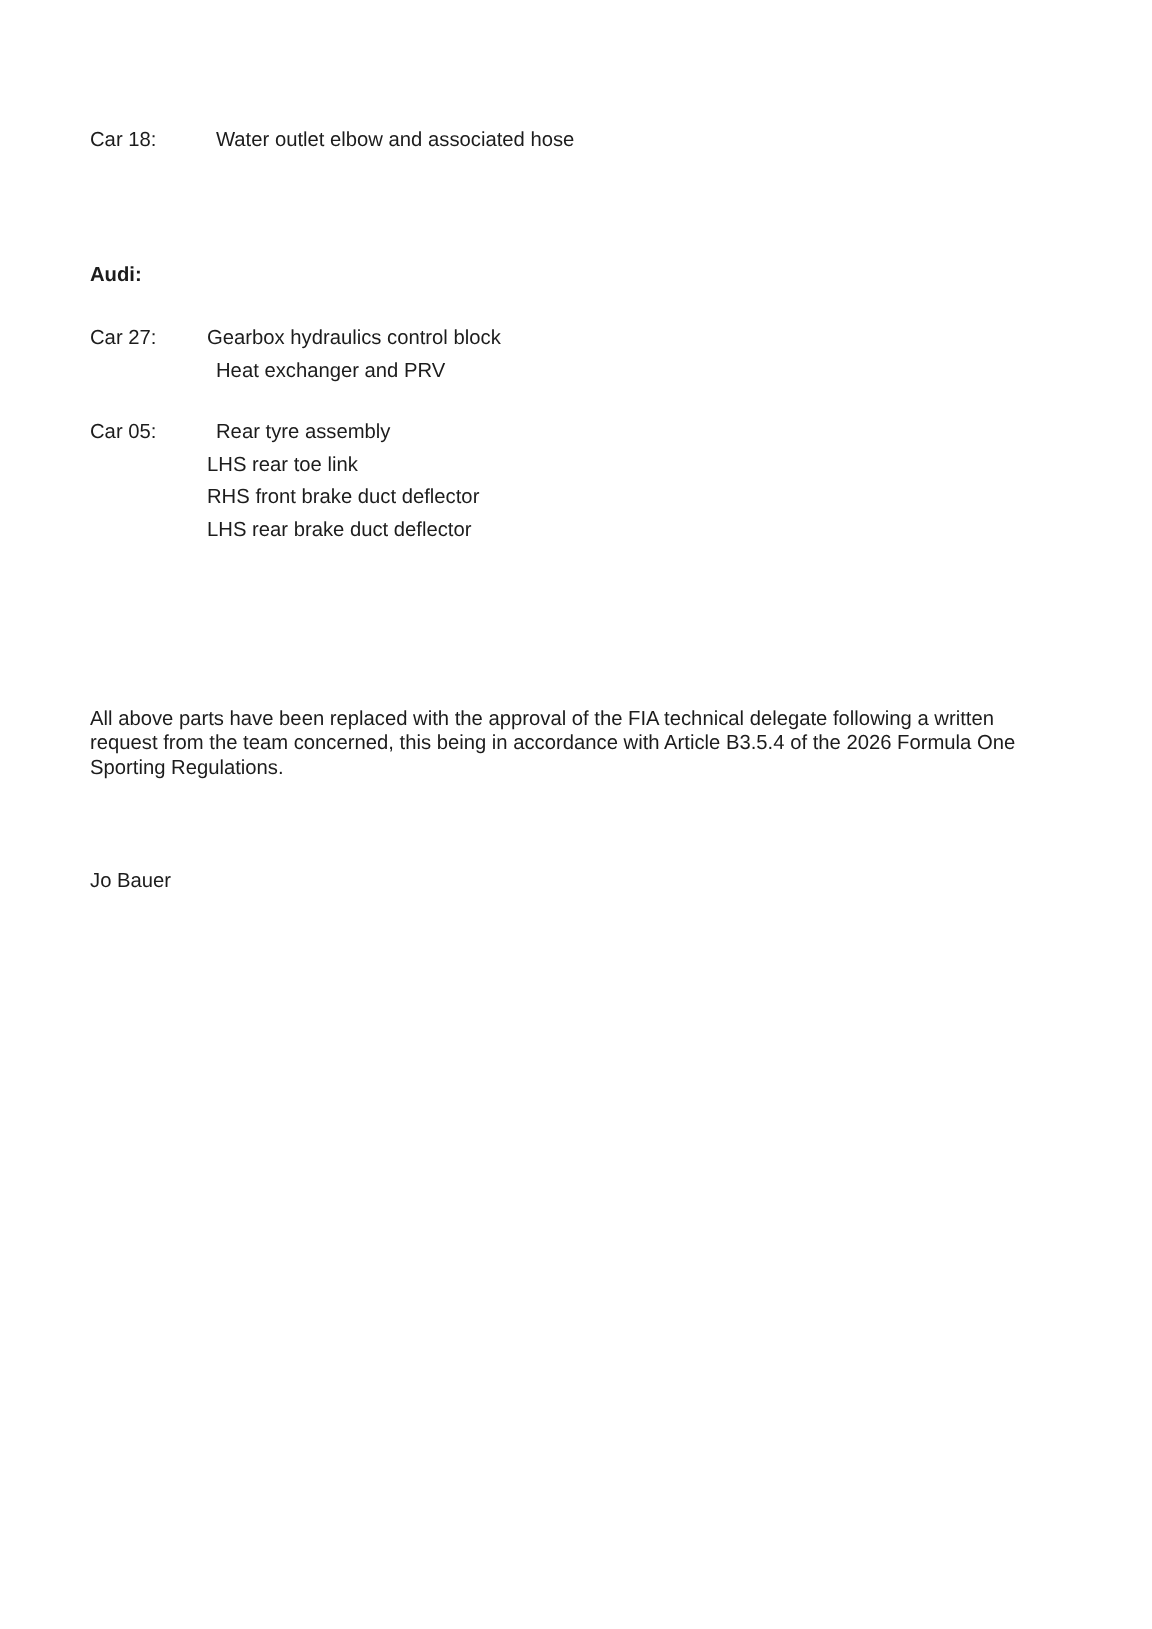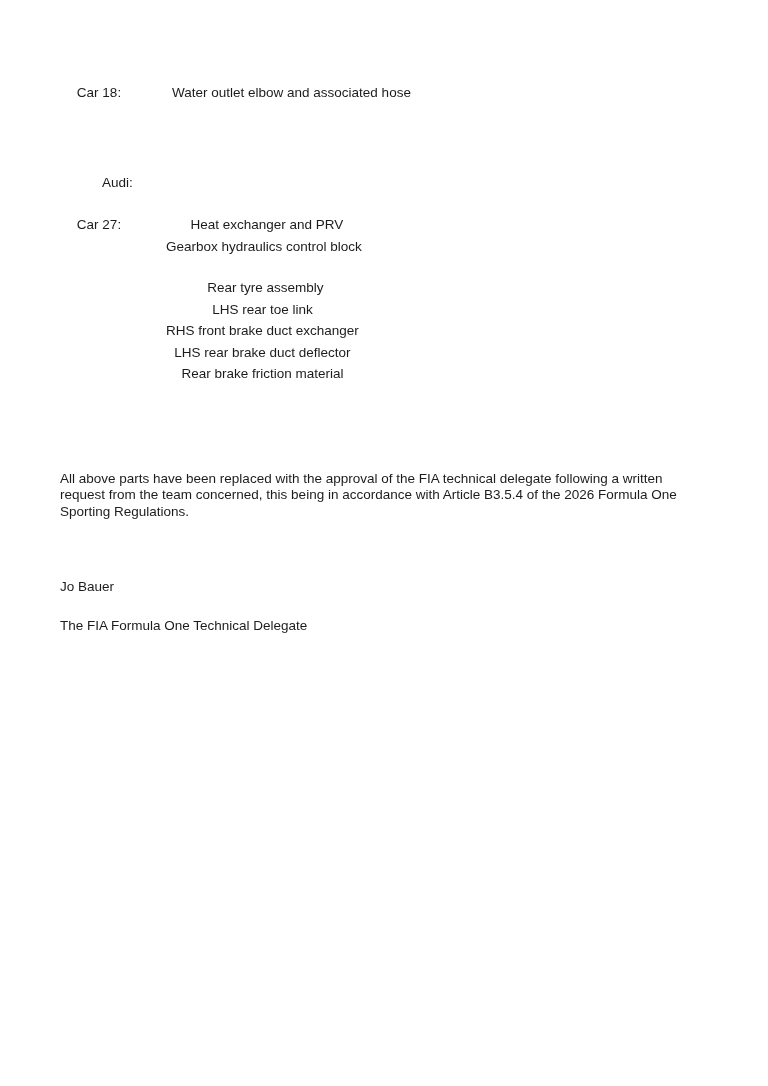--- a/index.html
+++ b/index.html
@@ -18,40 +18,37 @@
     overflow: hidden;
   }
   .block {
     position: absolute;
     left: 60px;
   }
   .car-entry {
     display: grid;
     grid-template-columns: 78px 1fr;
     line-height: 21.5px;
-    text-align: center;
   }
   .car-label {
     grid-column: 1;
   }
   .car-items {
     grid-column: 2;
   }
   .car-items .item {
     line-height: 21.5px;
     white-space: nowrap;
-    margin-left: 28px;
   }
   .car-items .item.first {
     padding-left: 6px;
   }
   .team-heading {
-    font-weight: normal;
+    font-weight: bold;
     line-height: 21.5px;
-    margin-left: 42px;
   }
   .approval-paragraph {
     width: 650px;
     line-height: 16.3px;
   }
   .sig {
     font-weight: normal;
     line-height: 21.5px;
     white-space: nowrap;
   }
@@ -73,33 +70,32 @@
     <div class="car-items">
       <div class="item first">Water outlet elbow and associated hose</div>
     </div>
   </div>
 
   <div class="block pos-heading team-heading">Audi:</div>
 
   <div class="block pos-entry-27 car-entry">
     <div class="car-label">Car 27:</div>
     <div class="car-items">
+      <div class="item">Gearbox hydraulics control block</div>
       <div class="item first">Heat exchanger and PRV</div>
-      <div class="item">Gearbox hydraulics control block</div>
     </div>
   </div>
 
   <div class="block pos-entry-05 car-entry">
+    <div class="car-label">Car 05:</div>
     <div class="car-items">
       <div class="item first">Rear tyre assembly</div>
       <div class="item">LHS rear toe link</div>
-      <div class="item">RHS front brake duct exchanger</div>
+      <div class="item">RHS front brake duct deflector</div>
       <div class="item">LHS rear brake duct deflector</div>
-      <div class="item">Rear brake friction material</div>
     </div>
   </div>
 
   <div class="block pos-paragraph approval-paragraph">All above parts have been replaced with the approval of the FIA technical delegate following a written request from the team concerned, this being in accordance with Article B3.5.4 of the 2026 Formula One Sporting Regulations.</div>
 
   <div class="block pos-sig-name sig">Jo Bauer</div>
-  <div class="block pos-sig-title sig">The FIA Formula One Technical Delegate</div>
 
 </div>
 
 </body></html>

